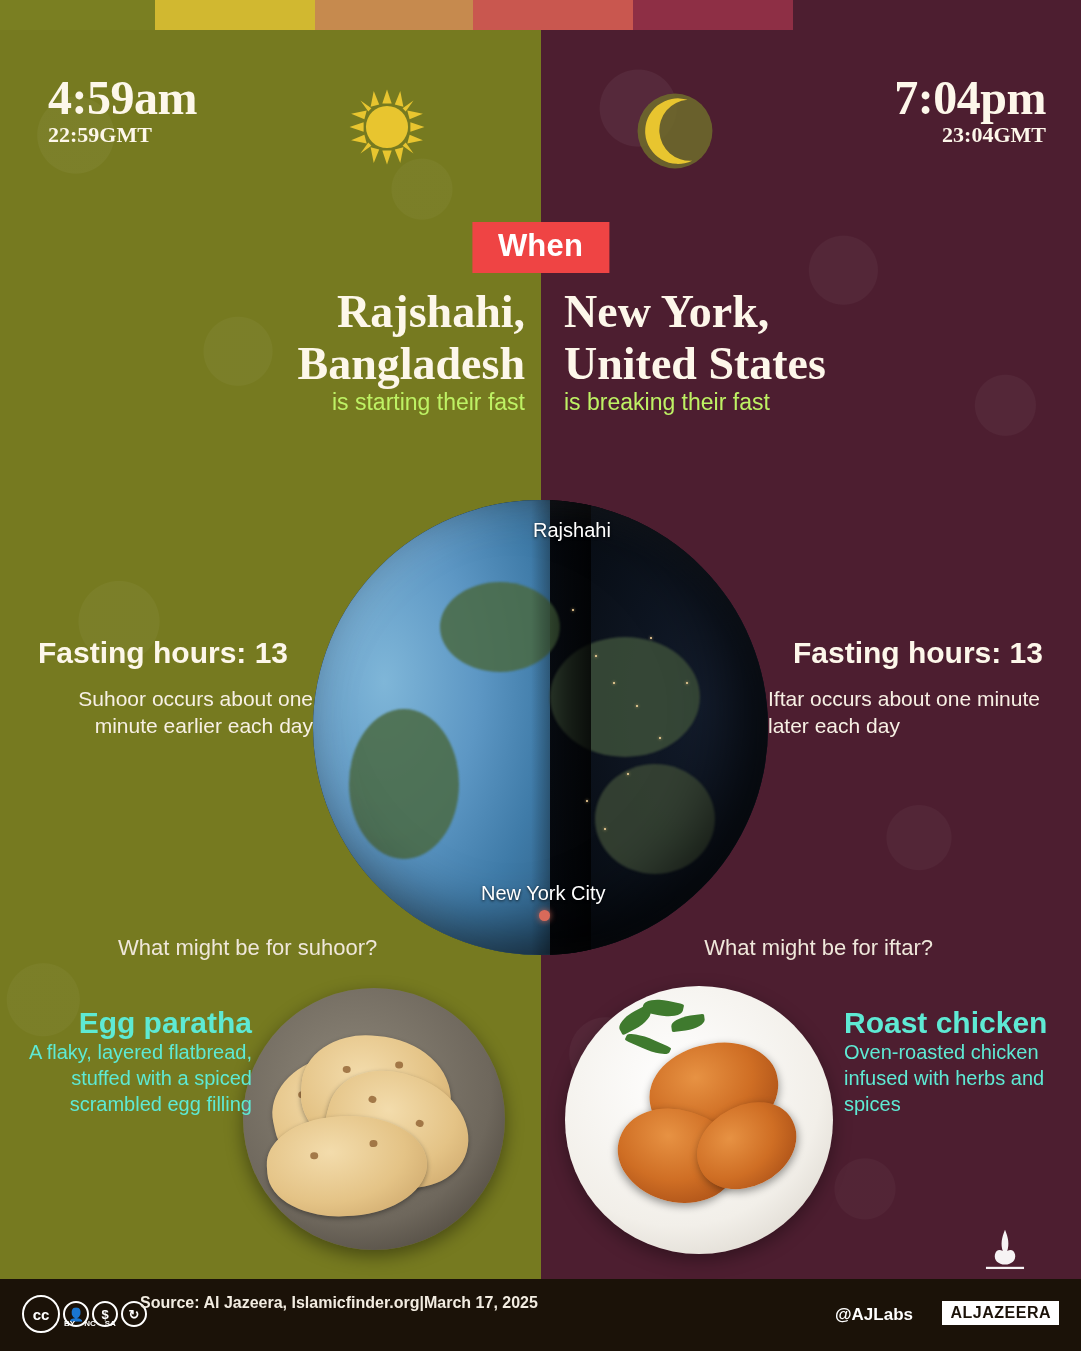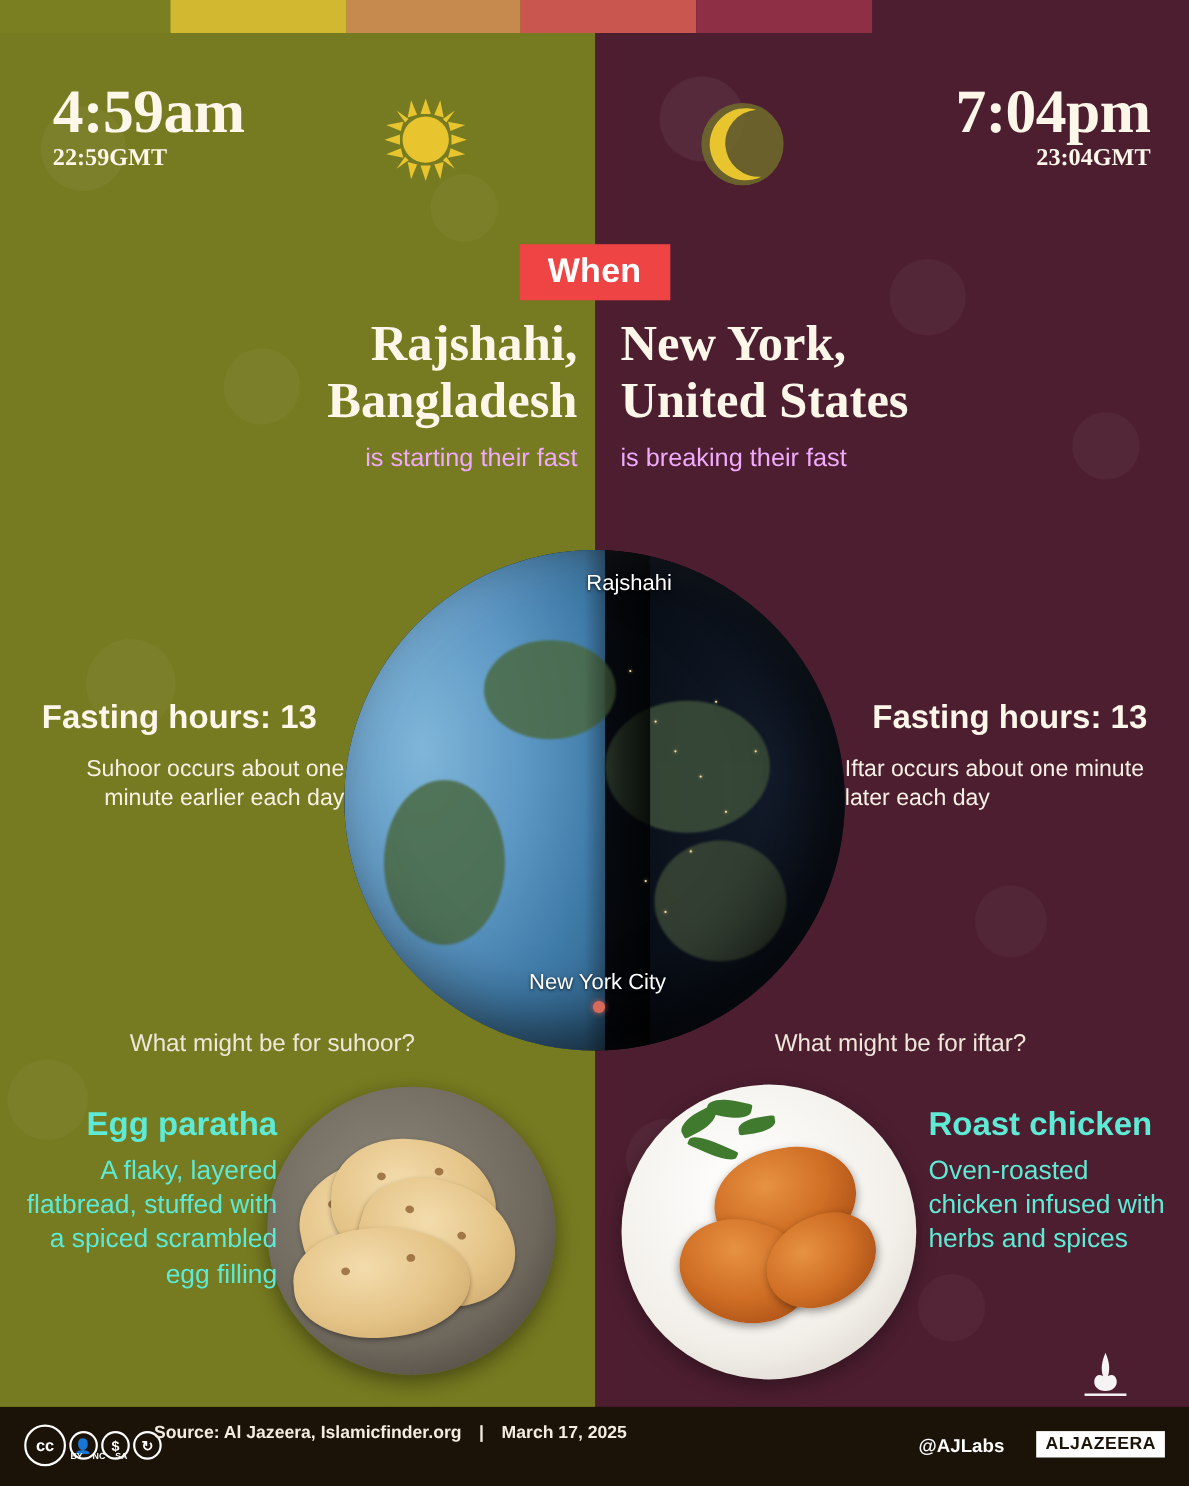--- a/index.html
+++ b/index.html
@@ -66,21 +66,21 @@
   
   .times {
     position: absolute;
     top: 74px; left: 0; right: 0;
     height: 150px;
     z-index: 6;
   }
   .time-block { position: absolute; color: #fdf7ea; }
   .time-block .time {
     font-family: "Liberation Serif", serif;
-    font-size: 56px;
+    font-size: 48px;
     font-weight: 700;
     line-height: 1.0;
     letter-spacing: -0.5px;
   }
   .time-block .gmt {
     font-family: "Liberation Serif", serif;
     font-size: 22px;
     font-weight: 700;
   }
   .time-left { left: 48px; top: 0; text-align: left; }
@@ -119,22 +119,21 @@
     color: #fdf7ea;
   }
   .city h2 {
     font-family: "Liberation Serif", serif;
     font-size: 46px;
     font-weight: 700;
     line-height: 1.12;
   }
   .city .sub {
     font-size: 23px;
-    margin-top: 14px;
-    color: #f0abfc;
+    color: #bef264;
   }
   .city-left { right: 556px; text-align: right; width: 420px; }
   .city-right { left: 564px; text-align: left; width: 430px; }
 
   
   .globe-wrap {
     position: absolute;
     left: 313px; top: 500px;
     width: 455px; height: 455px;
     z-index: 4;
@@ -225,21 +224,21 @@
     z-index: 8;
     font-size: 22px;
     color: #efe7da;
   }
   .q-left { left: 118px; top: 935px; }
   .q-right { right: 148px; top: 935px; }
 
   
   .meal-text { position: absolute; z-index: 7; color: #5eead4; }
   .meal-text h3 { font-size: 30px; font-weight: bold; line-height: 1.1; }
-  .meal-text p { font-size: 24px; line-height: 1.3; margin-top: 10px; }
+  .meal-text p { font-size: 20px; line-height: 1.3; }
   .meal-left { left: 20px; top: 1006px; width: 232px; text-align: right; }
   .meal-right { right: 22px; top: 1006px; width: 215px; text-align: left; }
 
   .plate {
     position: absolute;
     border-radius: 50%;
     z-index: 6;
   }
   .plate-left {
     left: 243px; top: 988px;
@@ -290,21 +289,21 @@
     z-index: 9;
   }
   .footer .credit {
     position: absolute;
     left: 140px; top: 12px;
     color: #f2ece1;
     font-size: 16px;
     line-height: 1.45;
     font-weight: bold;
   }
-  .footer .source-row { display: flex; gap: 16px; align-items: center; }
+  .footer .source-row { display: flex; align-items: center; }
   .cc-badge {
     position: absolute;
     left: 22px; top: 16px;
     display: flex; gap: 3px; align-items: center;
   }
   .cc-circle {
     width: 38px; height: 38px; border-radius: 50%;
     border: 2px solid #fff; color: #fff;
     display: flex; align-items: center; justify-content: center;
     font-size: 15px; font-weight: bold;

